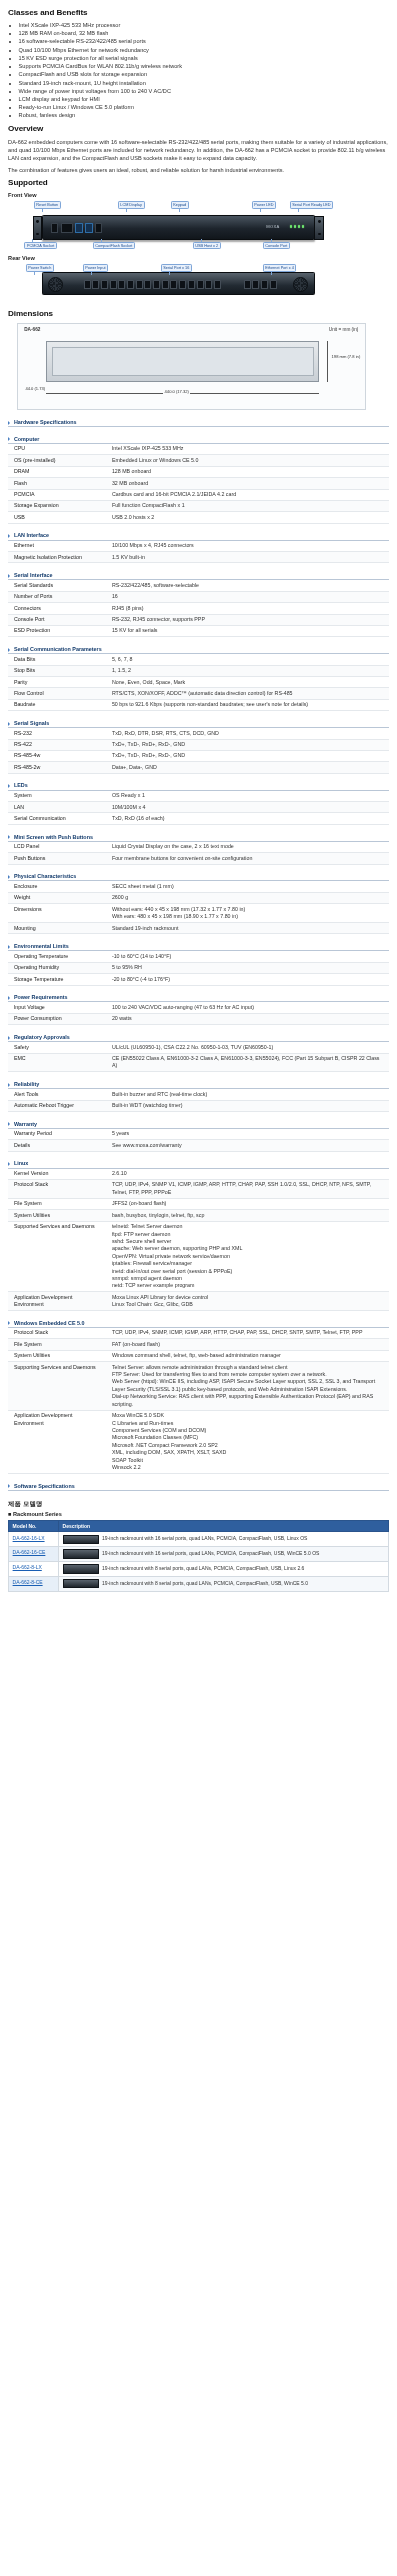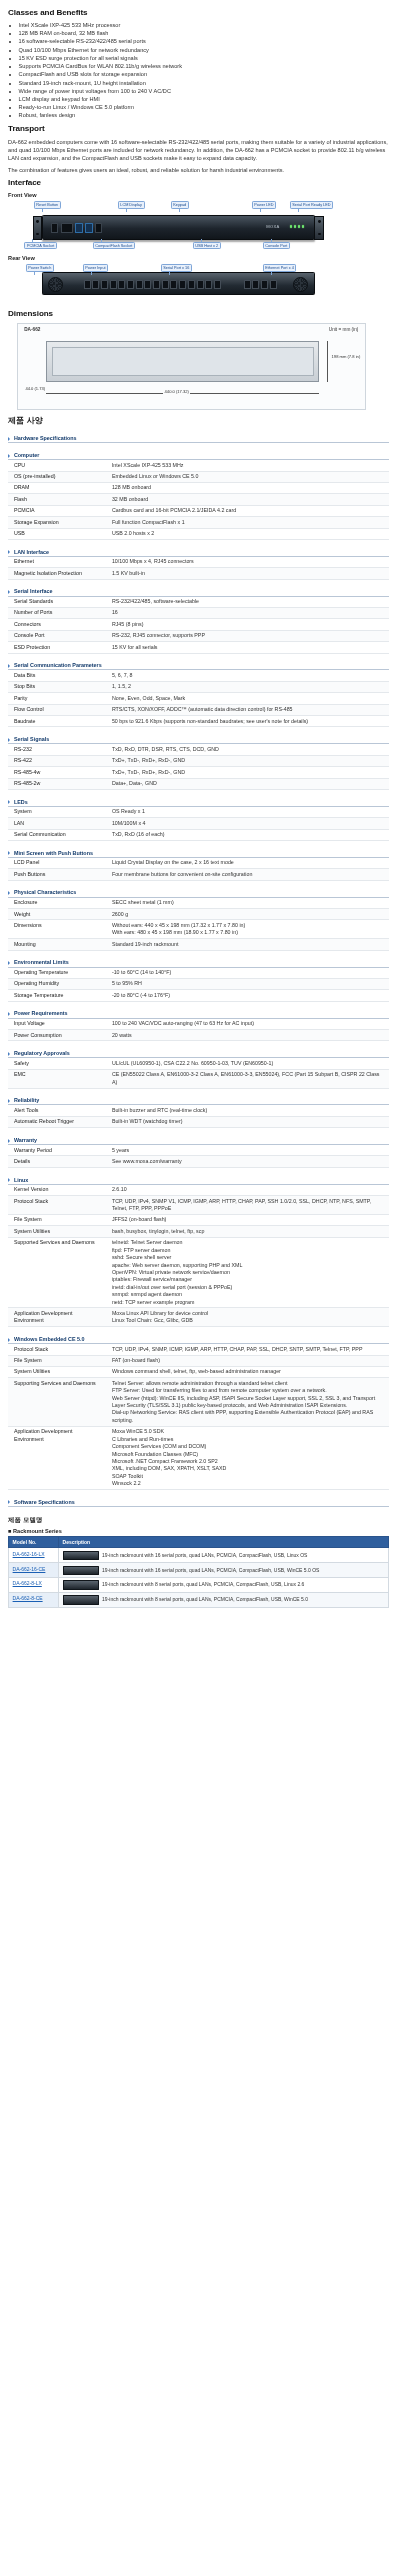--- a/index.html
+++ b/index.html
@@ -247,25 +247,25 @@
       <li>15 KV ESD surge protection for all serial signals</li>
       <li>Supports PCMCIA CardBus for WLAN 802.11b/g wireless network</li>
       <li>CompactFlash and USB slots for storage expansion</li>
       <li>Standard 19-inch rack-mount, 1U height installation</li>
       <li>Wide range of power input voltages from 100 to 240 V AC/DC</li>
       <li>LCM display and keypad for HMI</li>
       <li>Ready-to-run Linux / Windows CE 5.0 platform</li>
       <li>Robust, fanless design</li>
     </ul>
 
-  <h2 class="section-title">Transport</h2>
+  <h2 class="section-title">Overview</h2>
   <p class="para">DA-662 embedded computers come with 16 software-selectable RS-232/422/485 serial ports, making them suitable for a variety of industrial applications, and quad 10/100 Mbps Ethernet ports are included for network redundancy. In addition, the DA-662 has a PCMCIA socket to provide 802.11 b/g wireless LAN card expansion, and the CompactFlash and USB sockets make it easy to expand data capacity.</p>
   <p class="para">The combination of features gives users an ideal, robust, and reliable solution for harsh industrial environments.</p>
 
-  <h2 class="section-title">Interface</h2>
+  <h2 class="section-title">Supported</h2>
   <div class="appearance-label">Front View</div>
 
   <div class="img-frame">
     <div class="front-view" id="front-view">
       <div class="chassis">
         <div class="ear l">
           <div class="hole t"></div>
             <div class="hole b"></div>
         </div>
         <div class="ear r">
@@ -344,21 +344,20 @@
     <div class="dim-box">
       <div class="inner"></div>
     </div>
     <div class="dim-arrow-h" style="left:28px; top:69px; width:273px;"></div>
     <div class="dim-text" style="left:145px; top:65px;">440.0 (17.32)</div>
     <div class="dim-arrow-v" style="left:309px; top:17.4px; height:41px;"></div>
     <div class="dim-text" style="left:312px; top:30px;">198 mm (7.8 in)</div>
     <div class="dim-text" style="left:5.8px; top:62px;">44.0 (1.73)</div>
   </div>
 
-  <h2 class="section-title kor">제품 사양</h2>
   <div class="spec-head">Hardware Specifications</div>
 
   <div id="hardware-spec-container">
       <div class="spec-head">Computer</div>
       <table class="spec">
         <tbody>
           <tr>
             <td class="k">CPU</td>
             <td style="white-space: pre-line;">Intel XScale IXP-425 533 MHz</td>
           </tr>

